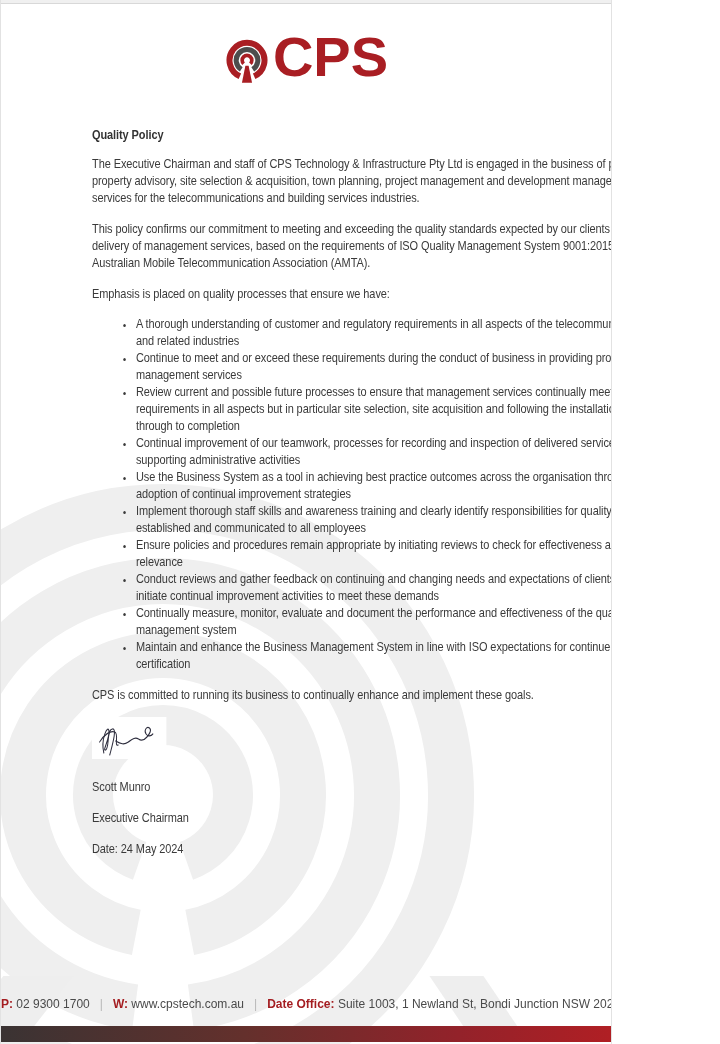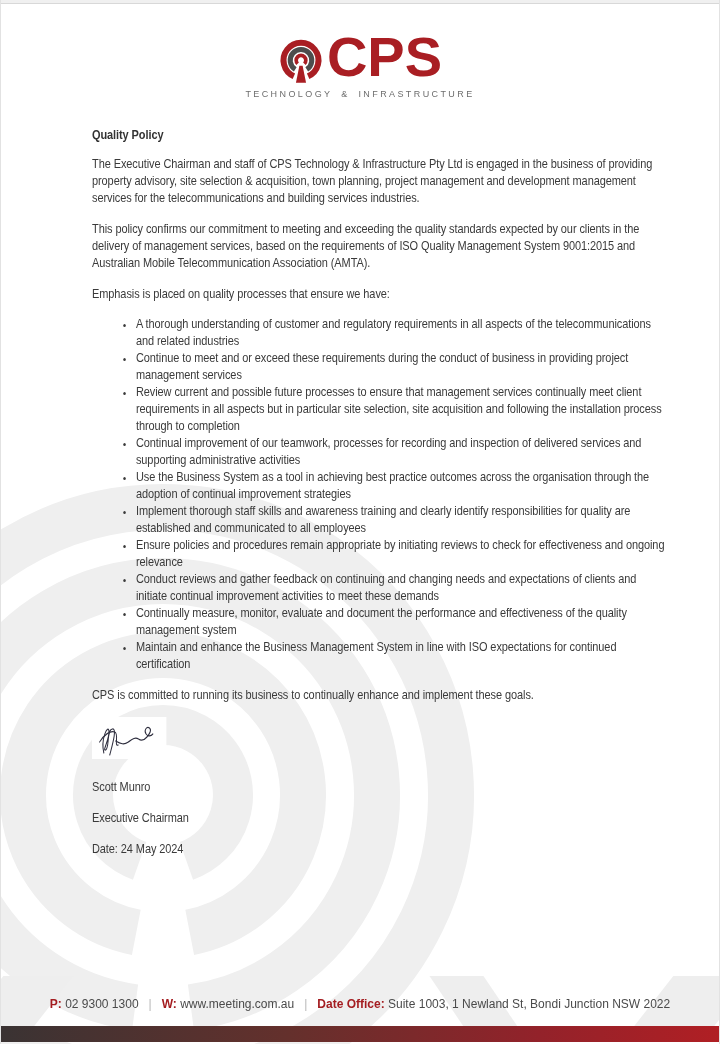--- a/index.html
+++ b/index.html
@@ -8,21 +8,21 @@
     --brand-gray:#4d4d4d;
     --tagline-gray:#6d6d6d;
     --text-color:#3a3a3a;
     --watermark-gray:#efefef;
     --footer-label-red:#a41d21;
     --bar-left:#3a3333;
     --bar-right:#b01f24;
   }
   .page{
     position:relative;
-    width:720px;height:1044px;
+    width:612px;height:1044px;
     box-sizing:border-box;
     background:#fff;
     border-left:1px solid #e2e2e2;
     border-right:1px solid #e2e2e2;
     overflow:hidden;
     font-family:"Liberation Sans", sans-serif;
     color:var(--text-color);
   }
   .top-edge{position:absolute;top:0;left:0;right:0;height:3px;background:#f0f0f0;border-bottom:1px solid #d8d8d8;z-index:3;}
 
@@ -93,21 +93,20 @@
   <header class="logo">
     <div class="logo-row">
       <svg class="logo-icon" viewBox="0 0 100 110" aria-hidden="true">
         <path class="red" d="M34.5 82.7 A38 38 0 1 1 65.5 82.7" stroke-width="13"></path>
         <path class="gray" d="M37.5 67.9 A23.5 23.5 0 1 1 62.5 67.9" stroke-width="11"></path>
         <path class="red" d="M42.6 55.4 A10.5 10.5 0 1 1 57.4 55.4" stroke-width="8"></path>
         <path class="mast" d="M46.5 60 L53.5 60 L61 97 L39 97 Z"></path>
       </svg>
       <span class="brand">CPS</span>
     </div>
-    <div class="tagline">TECHNOLOGY &amp; INFRASTRUCTURE</div>
   </header>
 
   <main class="content">
     <h1>Quality Policy</h1>
     <p>The Executive Chairman and staff of CPS Technology &amp; Infrastructure Pty Ltd is engaged in the business of providing property advisory, site selection &amp; acquisition, town planning, project management and development management services for the telecommunications and building services industries.</p>
     <p>This policy confirms our commitment to meeting and exceeding the quality standards expected by our clients in the delivery of management services, based on the requirements of ISO Quality Management System 9001:2015 and Australian Mobile Telecommunication Association (AMTA).</p>
     <p class="tight">Emphasis is placed on quality processes that ensure we have:</p>
 
     <ul class="points">
 
@@ -133,19 +132,19 @@
       </svg>
     </div>
 
     <p class="sig-line">Scott Munro</p>
     <p class="sig-line">Executive Chairman</p>
     <p class="sig-line">Date: 24 May 2024</p>
   </main>
 
   <footer>
     <div class="contact"><span class="lbl">P:</span>
-      <span>02 9300 1300</span><span class="sep">|</span><span class="lbl">W:</span>
-      <span>www.meeting.com.au</span><span class="sep">|</span><span class="lbl">Date Office:</span>
+      <span>02 9300 1700</span><span class="sep">|</span><span class="lbl">W:</span>
+      <span>www.cpstech.com.au</span><span class="sep">|</span><span class="lbl">Date Office:</span>
       <span>Suite 1003, 1 Newland St, Bondi Junction NSW 2022</span>
     </div>
     <div class="bar"></div>
   </footer>
 </div>
 
 </body></html>

